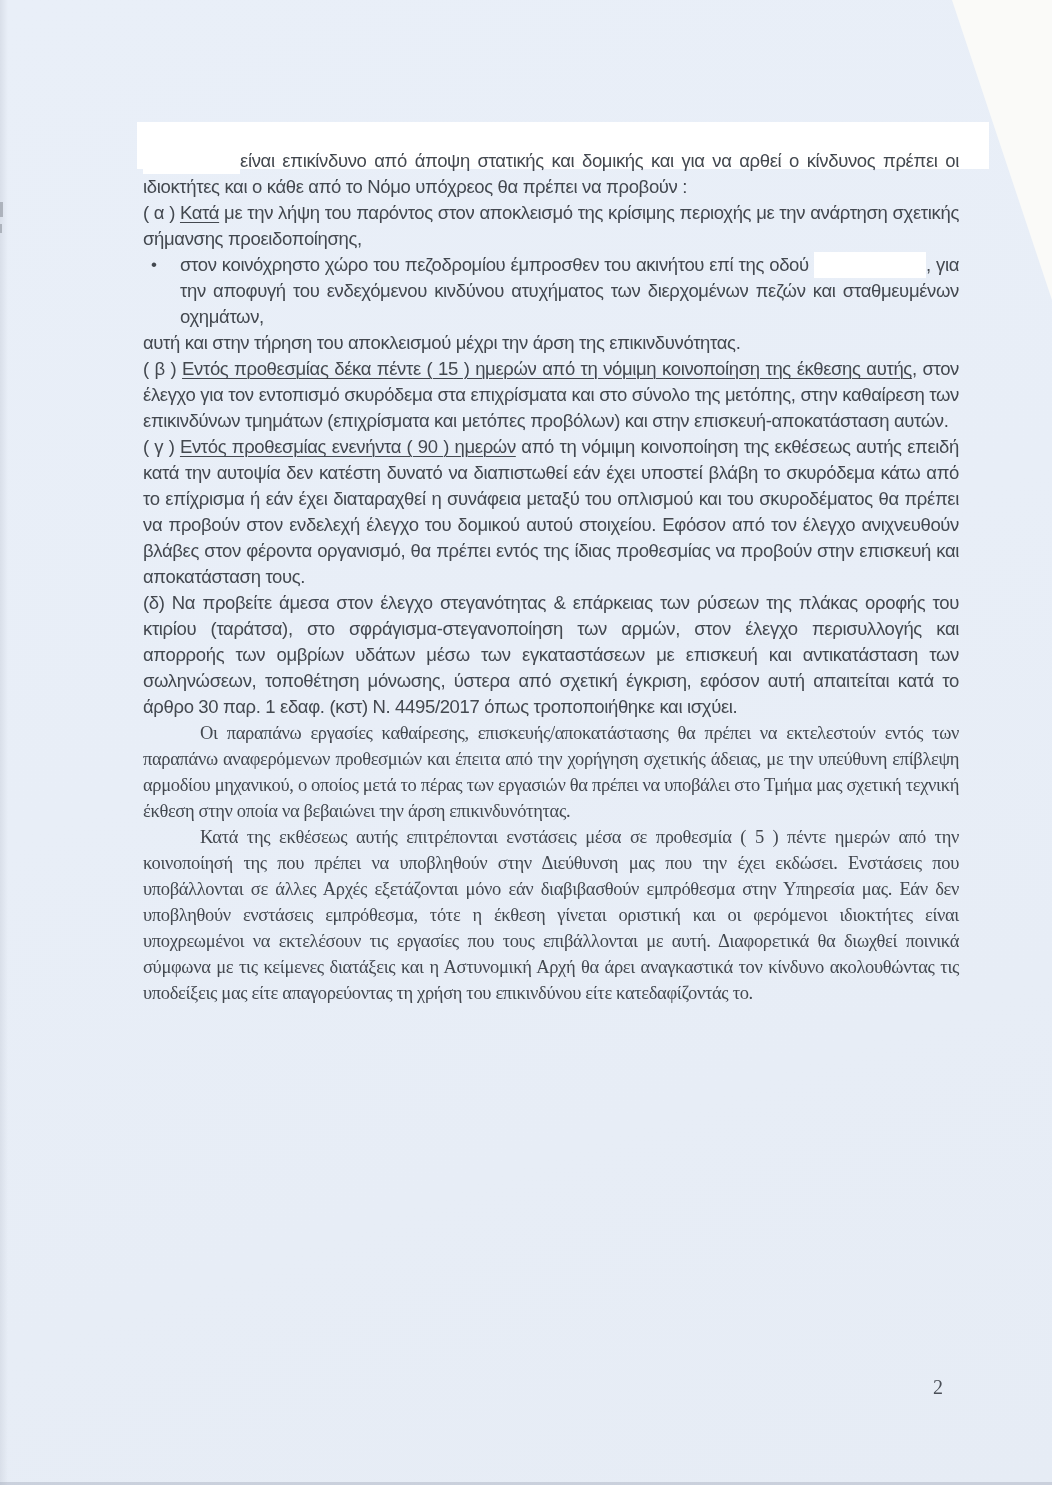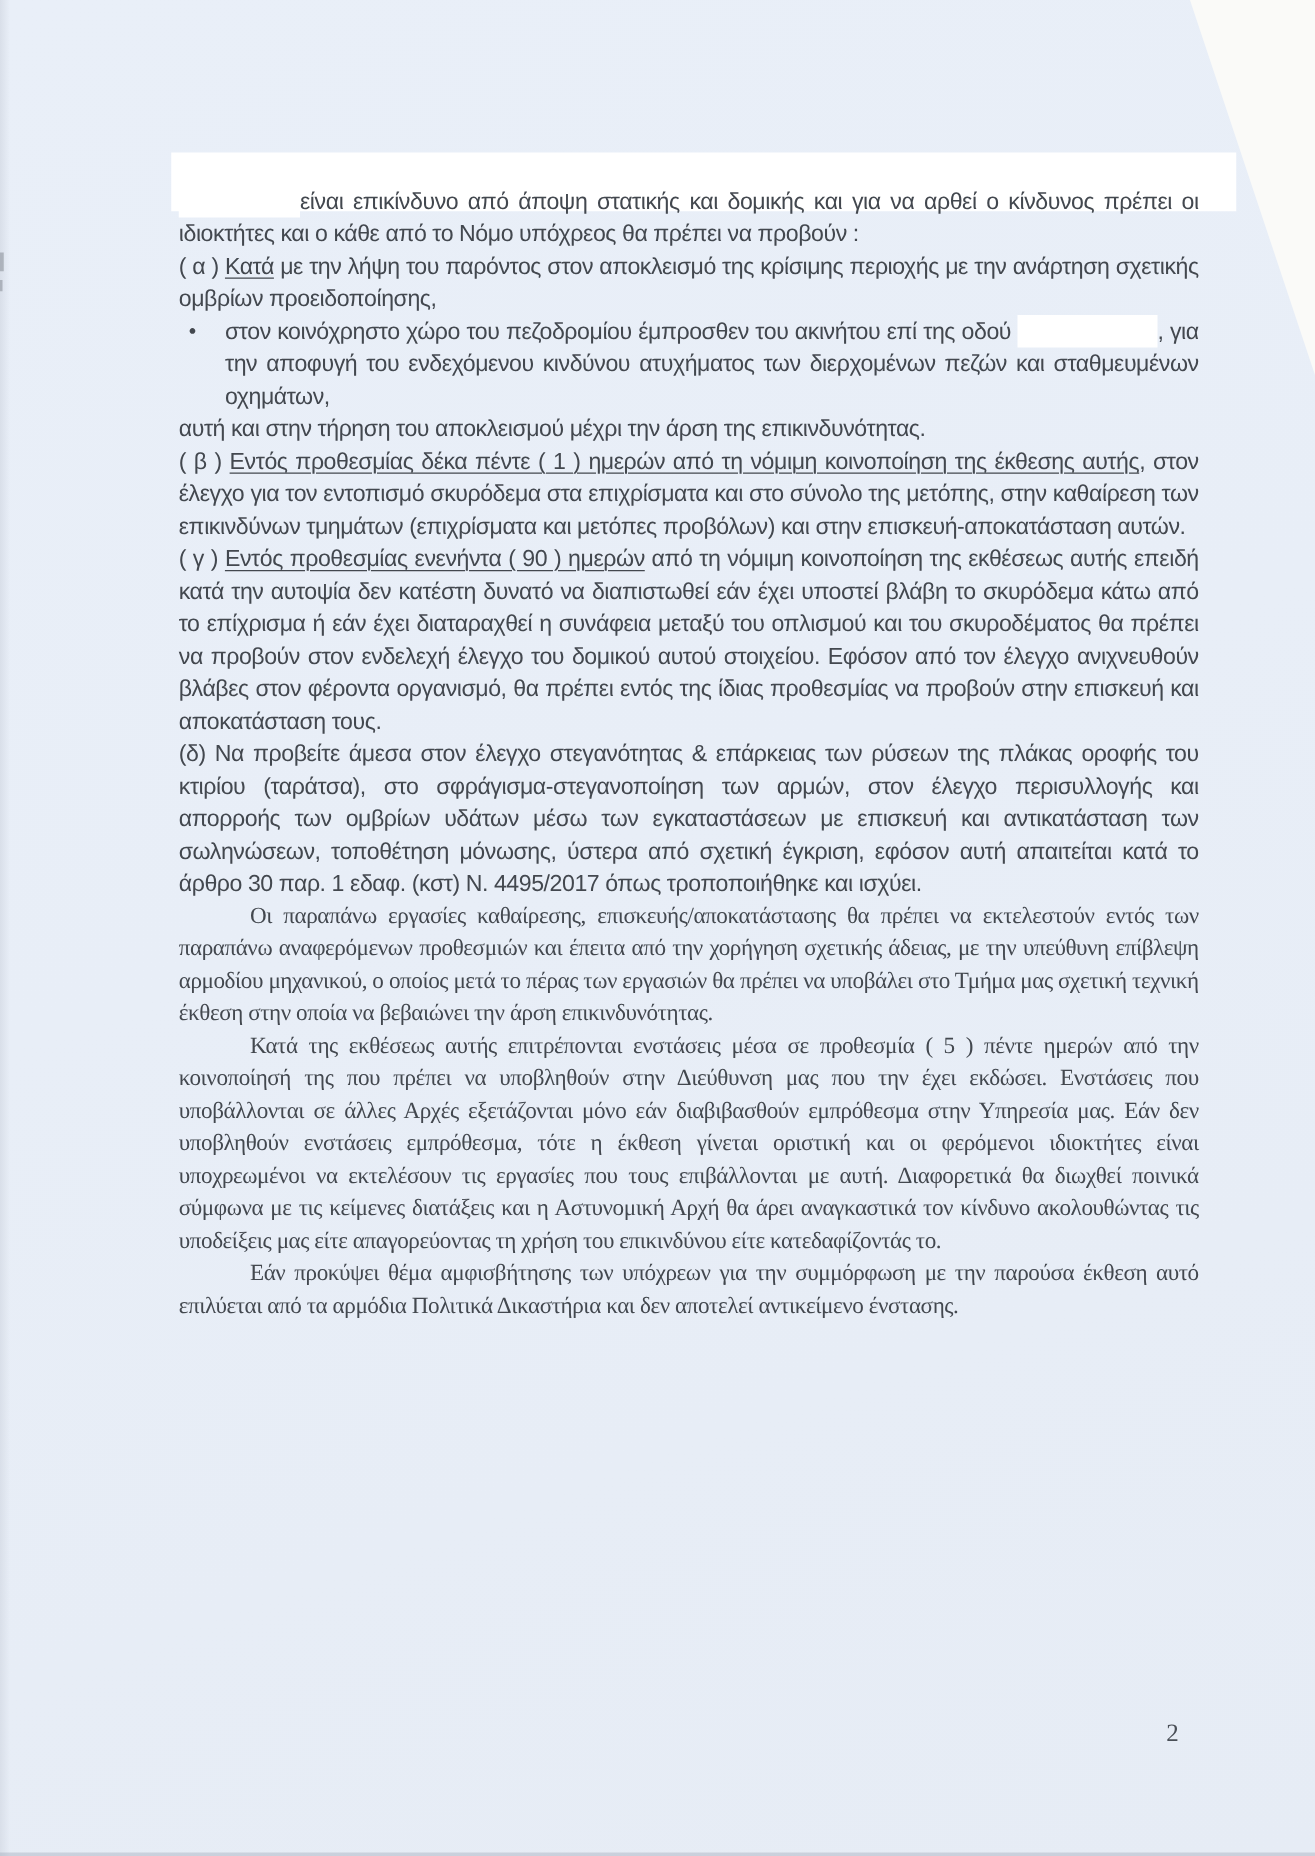--- a/index.html
+++ b/index.html
@@ -62,25 +62,24 @@
 <body>
 
 <div class="page">
   <div class="fold"></div>
   <div class="left-edge"></div>
   <div class="edge-tick tick1"></div>
   <div class="edge-tick tick2"></div>
   <div class="redaction-top"></div>
   <div class="content">
       <p class="para"><span class="inline-redaction" style="width: 97px;"></span><span>είναι επικίνδυνο από άποψη στατικής και δομικής και για να αρθεί ο κίνδυνος πρέπει οι ιδιοκτήτες και ο κάθε από το Νόμο υπόχρεος θα πρέπει να προβούν :</span></p>
-      <p class="para"><span>( α ) </span><span class="u">Κατά</span><span> με την λήψη του παρόντος στον αποκλεισμό της κρίσιμης περιοχής με την ανάρτηση σχετικής ομβρίων προειδοποίησης,</span></p>
+      <p class="para"><span>( α ) </span><span class="u">Κατά</span><span> με την λήψη του παρόντος στον αποκλεισμό της κρίσιμης περιοχής με την ανάρτηση σχετικής σήμανσης προειδοποίησης,</span></p>
       <p class="para bullet"><span class="bullet-marker">•</span><span>στον κοινόχρηστο χώρο του πεζοδρομίου έμπροσθεν του ακινήτου επί της οδού </span><span class="inline-redaction" style="width: 112px;"></span><span>, για την αποφυγή του ενδεχόμενου κινδύνου ατυχήματος των διερχομένων πεζών και σταθμευμένων οχημάτων,</span></p>
       <p class="para"><span>αυτή και στην τήρηση του αποκλεισμού μέχρι την άρση της επικινδυνότητας.</span></p>
-      <p class="para"><span>( β ) </span><span class="u">Εντός προθεσμίας δέκα πέντε ( 1 ) ημερών από τη νόμιμη κοινοποίηση της έκθεσης αυτής</span><span>, στον έλεγχο για τον εντοπισμό σκυρόδεμα στα επιχρίσματα και στο σύνολο της μετόπης, στην καθαίρεση των επικινδύνων τμημάτων (επιχρίσματα και μετόπες προβόλων) και στην επισκευή-αποκατάσταση αυτών.</span></p>
+      <p class="para"><span>( β ) </span><span class="u">Εντός προθεσμίας δέκα πέντε ( 15 ) ημερών από τη νόμιμη κοινοποίηση της έκθεσης αυτής</span><span>, στον έλεγχο για τον εντοπισμό σκυρόδεμα στα επιχρίσματα και στο σύνολο της μετόπης, στην καθαίρεση των επικινδύνων τμημάτων (επιχρίσματα και μετόπες προβόλων) και στην επισκευή-αποκατάσταση αυτών.</span></p>
       <p class="para"><span>( γ ) </span><span class="u">Εντός προθεσμίας ενενήντα ( 90 ) ημερών</span><span> από τη νόμιμη κοινοποίηση της εκθέσεως αυτής επειδή κατά την αυτοψία δεν κατέστη δυνατό να διαπιστωθεί εάν έχει υποστεί βλάβη το σκυρόδεμα κάτω από το επίχρισμα ή εάν έχει διαταραχθεί η συνάφεια μεταξύ του οπλισμού και του σκυροδέματος θα πρέπει να προβούν στον ενδελεχή έλεγχο του δομικού αυτού στοιχείου. Εφόσον από τον έλεγχο ανιχνευθούν βλάβες στον φέροντα οργανισμό, θα πρέπει εντός της ίδιας προθεσμίας να προβούν στην επισκευή και αποκατάσταση τους.</span></p>
       <p class="para"><span>(δ) Να προβείτε άμεσα στον έλεγχο στεγανότητας &amp; επάρκειας των ρύσεων της πλάκας οροφής του κτιρίου (ταράτσα), στο σφράγισμα-στεγανοποίηση των αρμών, στον έλεγχο περισυλλογής και απορροής των ομβρίων υδάτων μέσω των εγκαταστάσεων με επισκευή και αντικατάσταση των σωληνώσεων, τοποθέτηση μόνωσης, ύστερα από σχετική έγκριση, εφόσον αυτή απαιτείται κατά το άρθρο 30 παρ. 1 εδαφ. (κστ) Ν. 4495/2017 όπως τροποποιήθηκε και ισχύει.</span></p>
       <p class="para indent"><span>Οι παραπάνω εργασίες καθαίρεσης, επισκευής/αποκατάστασης θα πρέπει να εκτελεστούν εντός των παραπάνω αναφερόμενων προθεσμιών και έπειτα από την χορήγηση σχετικής άδειας, με την υπεύθυνη επίβλεψη αρμοδίου μηχανικού, ο οποίος μετά το πέρας των εργασιών θα πρέπει να υποβάλει στο Τμήμα μας σχετική τεχνική έκθεση στην οποία να βεβαιώνει την άρση επικινδυνότητας.</span></p>
       <p class="para indent"><span>Κατά της εκθέσεως αυτής επιτρέπονται ενστάσεις μέσα σε προθεσμία ( 5 ) πέντε ημερών από την κοινοποίησή της που πρέπει να υποβληθούν στην Διεύθυνση μας που την έχει εκδώσει. Ενστάσεις που υποβάλλονται σε άλλες Αρχές εξετάζονται μόνο εάν διαβιβασθούν εμπρόθεσμα στην Υπηρεσία μας. Εάν δεν υποβληθούν ενστάσεις εμπρόθεσμα, τότε η έκθεση γίνεται οριστική και οι φερόμενοι ιδιοκτήτες είναι υποχρεωμένοι να εκτελέσουν τις εργασίες που τους επιβάλλονται με αυτή. Διαφορετικά θα διωχθεί ποινικά σύμφωνα με τις κείμενες διατάξεις και η Αστυνομική Αρχή θα άρει αναγκαστικά τον κίνδυνο ακολουθώντας τις υποδείξεις μας είτε απαγορεύοντας τη χρήση του επικινδύνου είτε κατεδαφίζοντάς το.</span></p>
-      <p class="para indent"><span>Εάν προκύψει θέμα αμφισβήτησης των υπόχρεων για την συμμόρφωση με την παρούσα έκθεση αυτό επιλύεται από τα αρμόδια Πολιτικά Δικαστήρια και δεν αποτελεί αντικείμενο ένστασης.</span></p>
     </div>
   <div class="page-number">2</div>
   <div class="bottom-edge"></div>
 </div>
 
 </body></html>

